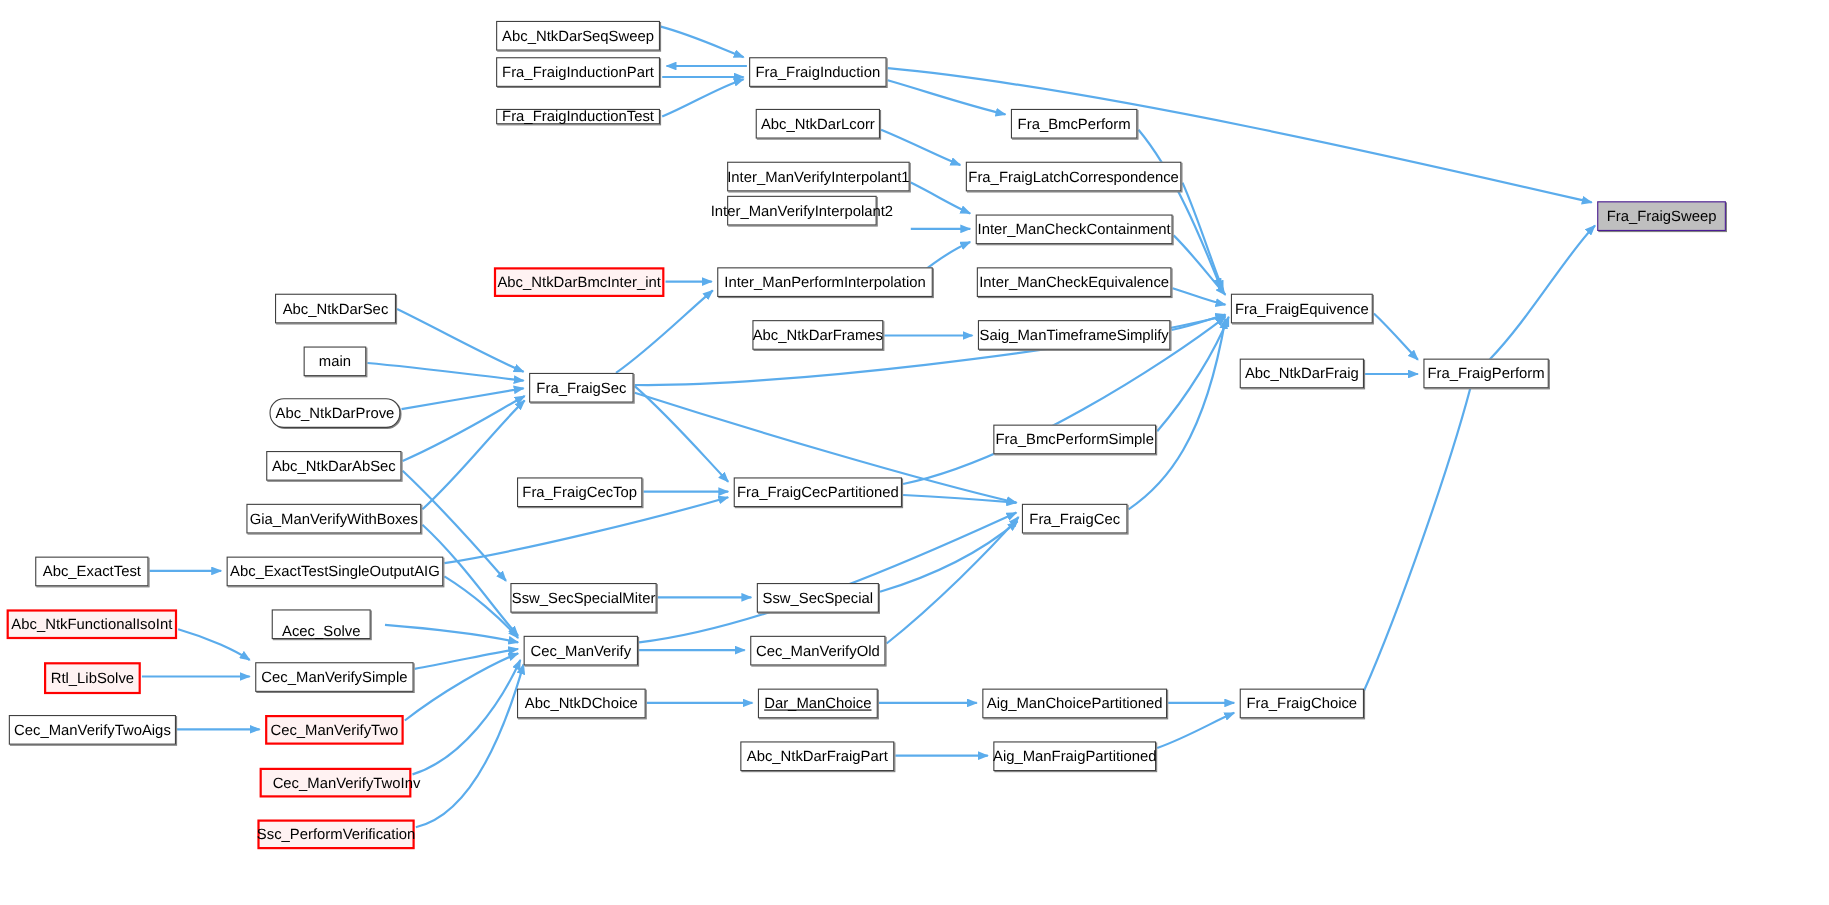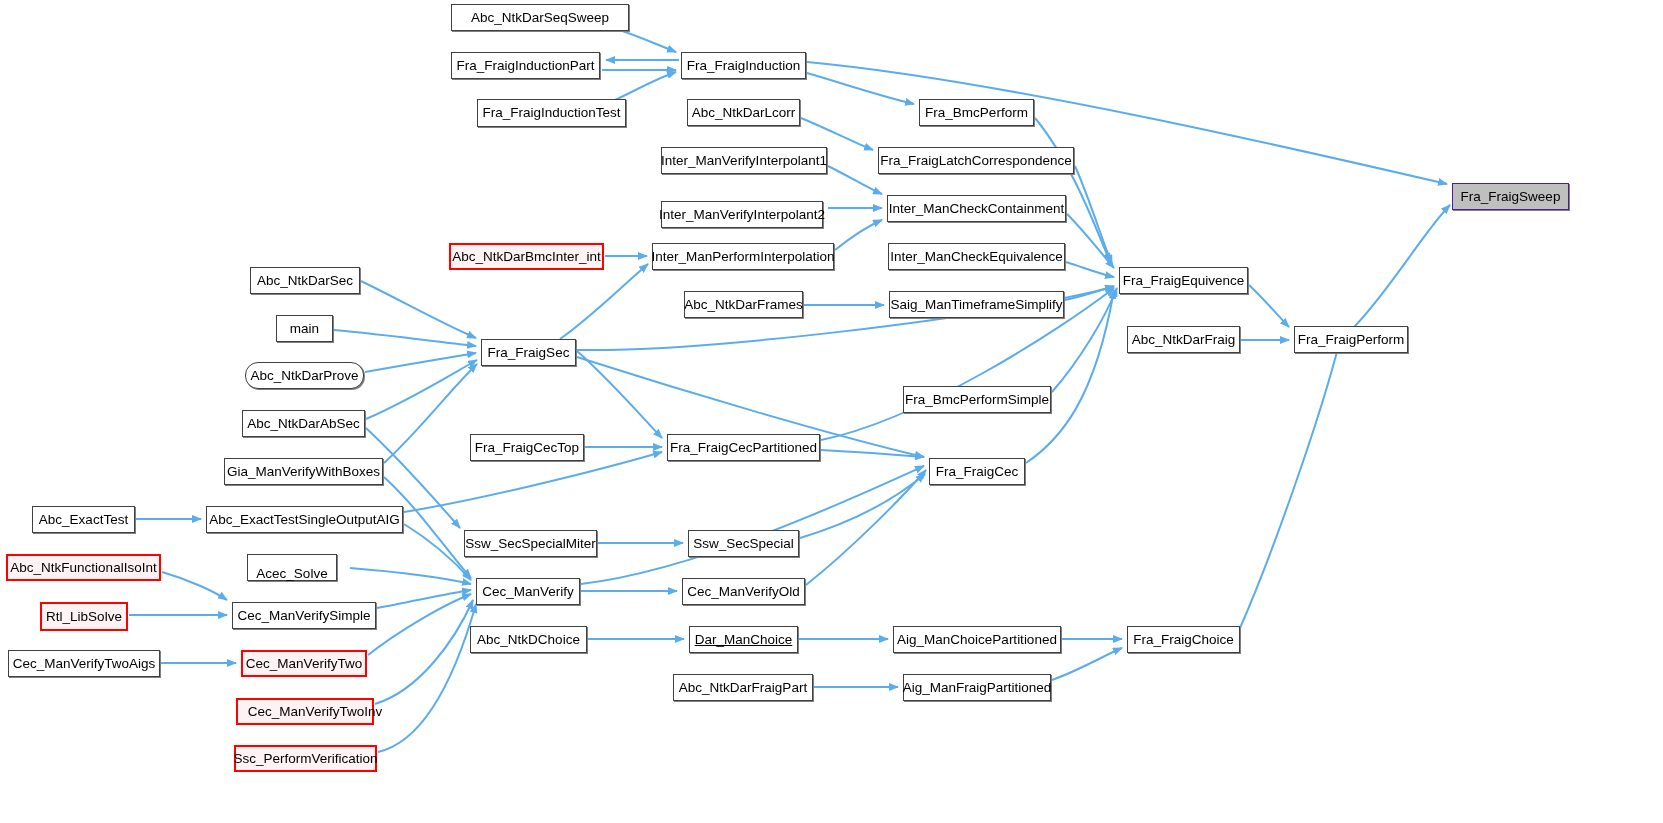--- a/index.html
+++ b/index.html
@@ -93,57 +93,57 @@
         <path d="M806,585 C850,550 900,500 926,470" marker-end="url(#ah)"></path>
         <path d="M598,543 L683,543" marker-end="url(#ah)"></path>
         <path d="M800,538 C860,520 900,495 925,474" marker-end="url(#ah)"></path>
         <path d="M404,512 C480,500 600,470 662,452" marker-end="url(#ah)"></path>
         <path d="M1026,463 C1060,440 1095,400 1114,290" marker-end="url(#ah)"></path>
         <path d="M1052,392 C1080,360 1105,318 1117,288" marker-end="url(#ah)"></path>
         <path d="M577,351 C610,380 640,415 662,438" marker-end="url(#ah)"></path>
       </g>
   </svg>
   <div id="node-layer">
-      <div class="node" style="left: 451px; top: 4px; width: 178px; height: 27px;">
+      <div class="node" style="left: 451px; top: 19px; width: 149px; height: 27px;">
         <span>Abc_NtkDarSeqSweep</span>
       </div>
       <div class="node" style="left: 451px; top: 52px; width: 149px; height: 27px;">
         <span>Fra_FraigInductionPart</span>
       </div>
       <div class="node" style="left: 681px; top: 52px; width: 125px; height: 27px;">
         <span>Fra_FraigInduction</span>
       </div>
-      <div class="node" style="left: 451px; top: 99px; width: 149px; height: 28px; margin-left: 26px;">
+      <div class="node" style="left: 451px; top: 99px; width: 149px; height: 14px;">
         <span>Fra_FraigInductionTest</span>
       </div>
       <div class="node" style="left: 687px; top: 99px; width: 113px; height: 27px;">
         <span>Abc_NtkDarLcorr</span>
       </div>
       <div class="node" style="left: 919px; top: 99px; width: 115px; height: 27px;">
         <span>Fra_BmcPerform</span>
       </div>
       <div class="node" style="left: 661px; top: 147px; width: 166px; height: 27px;">
         <span>Inter_ManVerifyInterpolant1</span>
       </div>
       <div class="node" style="left: 878px; top: 147px; width: 196px; height: 27px;">
         <span>Fra_FraigLatchCorrespondence</span>
       </div>
-      <div class="node" style="left: 661px; top: 201px; width: 162px; height: 27px;">
+      <div class="node" style="left: 661px; top: 178px; width: 136px; height: 27px;">
         <span>Inter_ManVerifyInterpolant2</span>
       </div>
       <div class="node" style="left: 887px; top: 195px; width: 179px; height: 27px;">
         <span>Inter_ManCheckContainment</span>
       </div>
       <div class="node root" style="left: 1452px; top: 183px; width: 117px; height: 27px;">
         <span>Fra_FraigSweep</span>
       </div>
       <div class="node red" style="left: 449px; top: 243px; width: 155px; height: 27px;">
         <span>Abc_NtkDarBmcInter_int</span>
       </div>
-      <div class="node" style="left: 652px; top: 243px; width: 182px; height: 27px;">
+      <div class="node" style="left: 652px; top: 243px; width: 196px; height: 27px;">
         <span>Inter_ManPerformInterpolation</span>
       </div>
       <div class="node" style="left: 888px; top: 243px; width: 177px; height: 27px; justify-content: center;">
         <span>Inter_ManCheckEquivalence</span>
       </div>
       <div class="node" style="left: 250px; top: 267px; width: 110px; height: 27px;">
         <span>Abc_NtkDarSec</span>
       </div>
       <div class="node" style="left: 1119px; top: 267px; width: 129px; height: 27px;">
         <span>Fra_FraigEquivence</span>

